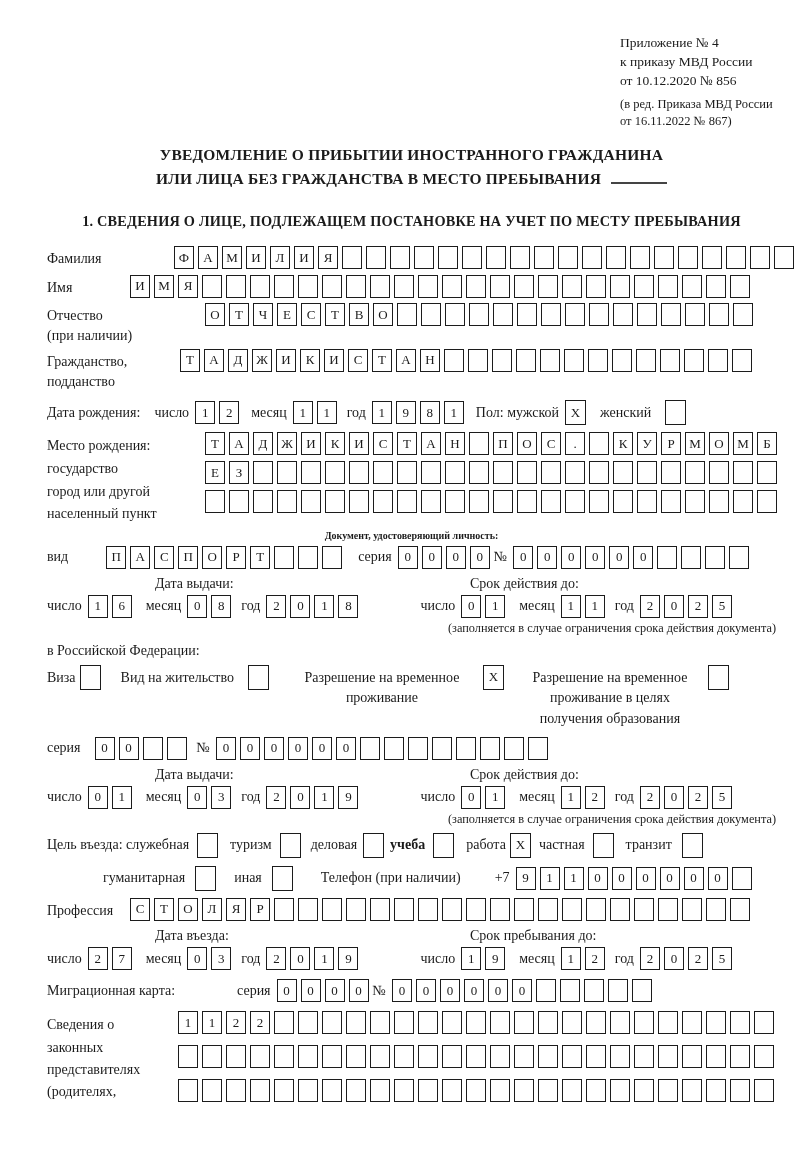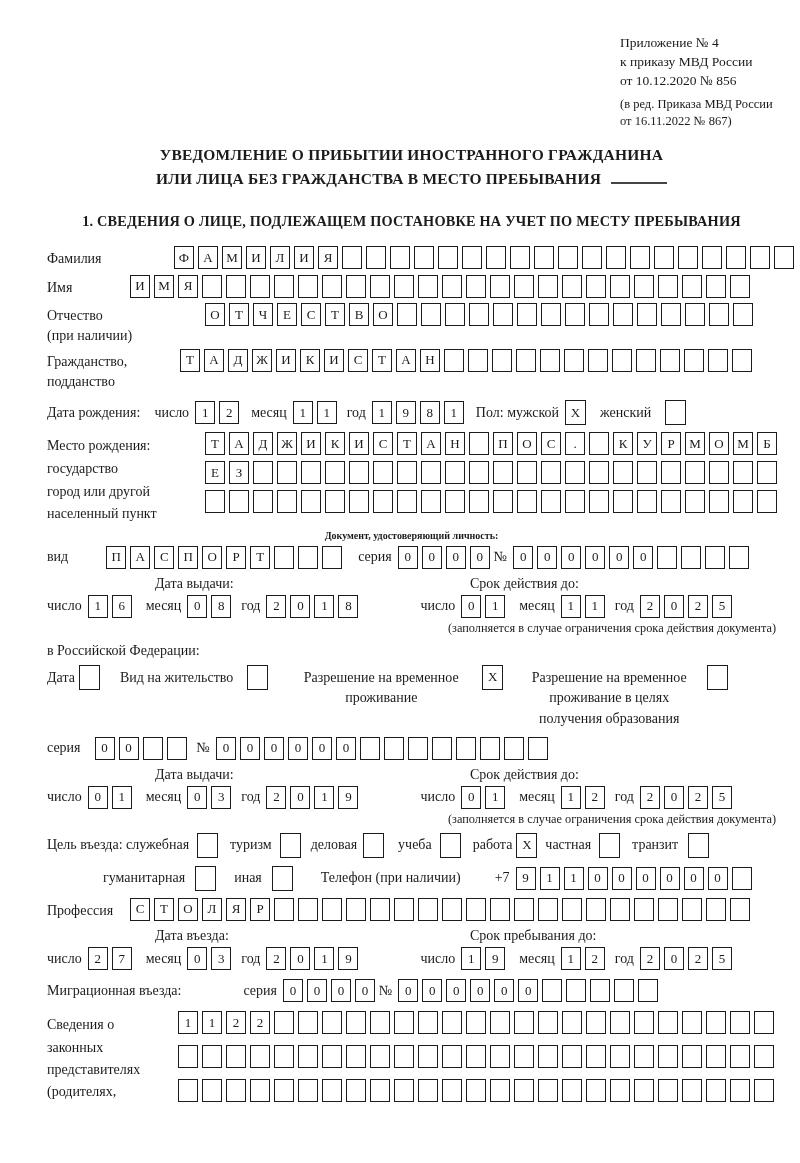--- a/index.html
+++ b/index.html
@@ -365,21 +365,21 @@
         <span class="cbox">0</span>
         <span class="cbox">2</span>
         <span class="cbox">5</span>
       </span>
   </div>
   <div class="note" style="text-align:right;margin-top:3px;">(заполняется в случае ограничения срока действия документа)</div>
 
   <div style="font-size:14px;margin-top:7px;">в Российской Федерации:</div>
 
   <div class="row" style="margin-top:6px;font-size:14px;">
-    <span class="lbl">Дата</span>
+    <span class="lbl">Виза</span>
     <span class="cbox chk" style="margin-left:4px;"></span>
     <span class="lbl" style="margin-left:16px;">Вид на жительство</span>
     <span class="cbox chk" style="margin-left:14px;"></span>
     <span class="lbl ctr" style="margin-left:16px;width:186px;">
       <div>Разрешение на временное</div>
       <div>проживание</div>
     </span>
     <span class="cbox chk" style="margin-left:8px;">X</span>
     <span class="lbl ctr" style="margin-left:12px;width:180px;">
       <div>Разрешение на временное</div>
@@ -458,21 +458,21 @@
   </div>
   <div class="note" style="text-align:right;margin-top:3px;">(заполняется в случае ограничения срока действия документа)</div>
 
   <div class="dline" style="margin-top:6px;">
     <span>Цель въезда: служебная</span>
     <span class="cbox chk" style="margin-left:8px;"></span>
     <span style="margin-left:8px;">туризм</span>
     <span class="cbox chk" style="margin-left:8px;"></span>
     <span style="margin-left:6px;">деловая</span>
     <span class="cbox chk" style="margin-left:6px;"></span>
-    <span style="margin-left:10px;">учеба</span>
+    <span style="margin-left:2px;font-weight:bold;">учеба</span>
     <span class="cbox chk" style="margin-left:8px;"></span>
     <span style="margin-left:8px;">работа</span>
     <span class="cbox chk" style="margin-left:4px;">X</span>
     <span style="margin-left:4px;">частная</span>
     <span class="cbox chk" style="margin-left:8px;"></span>
     <span style="margin-left:8px;">транзит</span>
     <span class="cbox chk" style="margin-left:10px;"></span>
   </div>
 
   <div class="dline" style="margin-top:8px;">
@@ -563,21 +563,21 @@
     <span class="dl" style="margin-left:6px;">год</span>
     <span class="brow">
         <span class="cbox">2</span>
         <span class="cbox">0</span>
         <span class="cbox">2</span>
         <span class="cbox">5</span>
       </span>
   </div>
 
   <div class="dline" style="margin-top:9px;">
-    <span>Миграционная въезда:</span>
+    <span>Миграционная карта:</span>
     <span class="dl" style="margin-left:62px;">серия</span>
     <span class="brow">
         <span class="cbox">0</span>
         <span class="cbox">0</span>
         <span class="cbox">0</span>
         <span class="cbox">0</span>
       </span>
     <span class="dl">№</span>
     <span class="brow">
         <span class="cbox">0</span>

